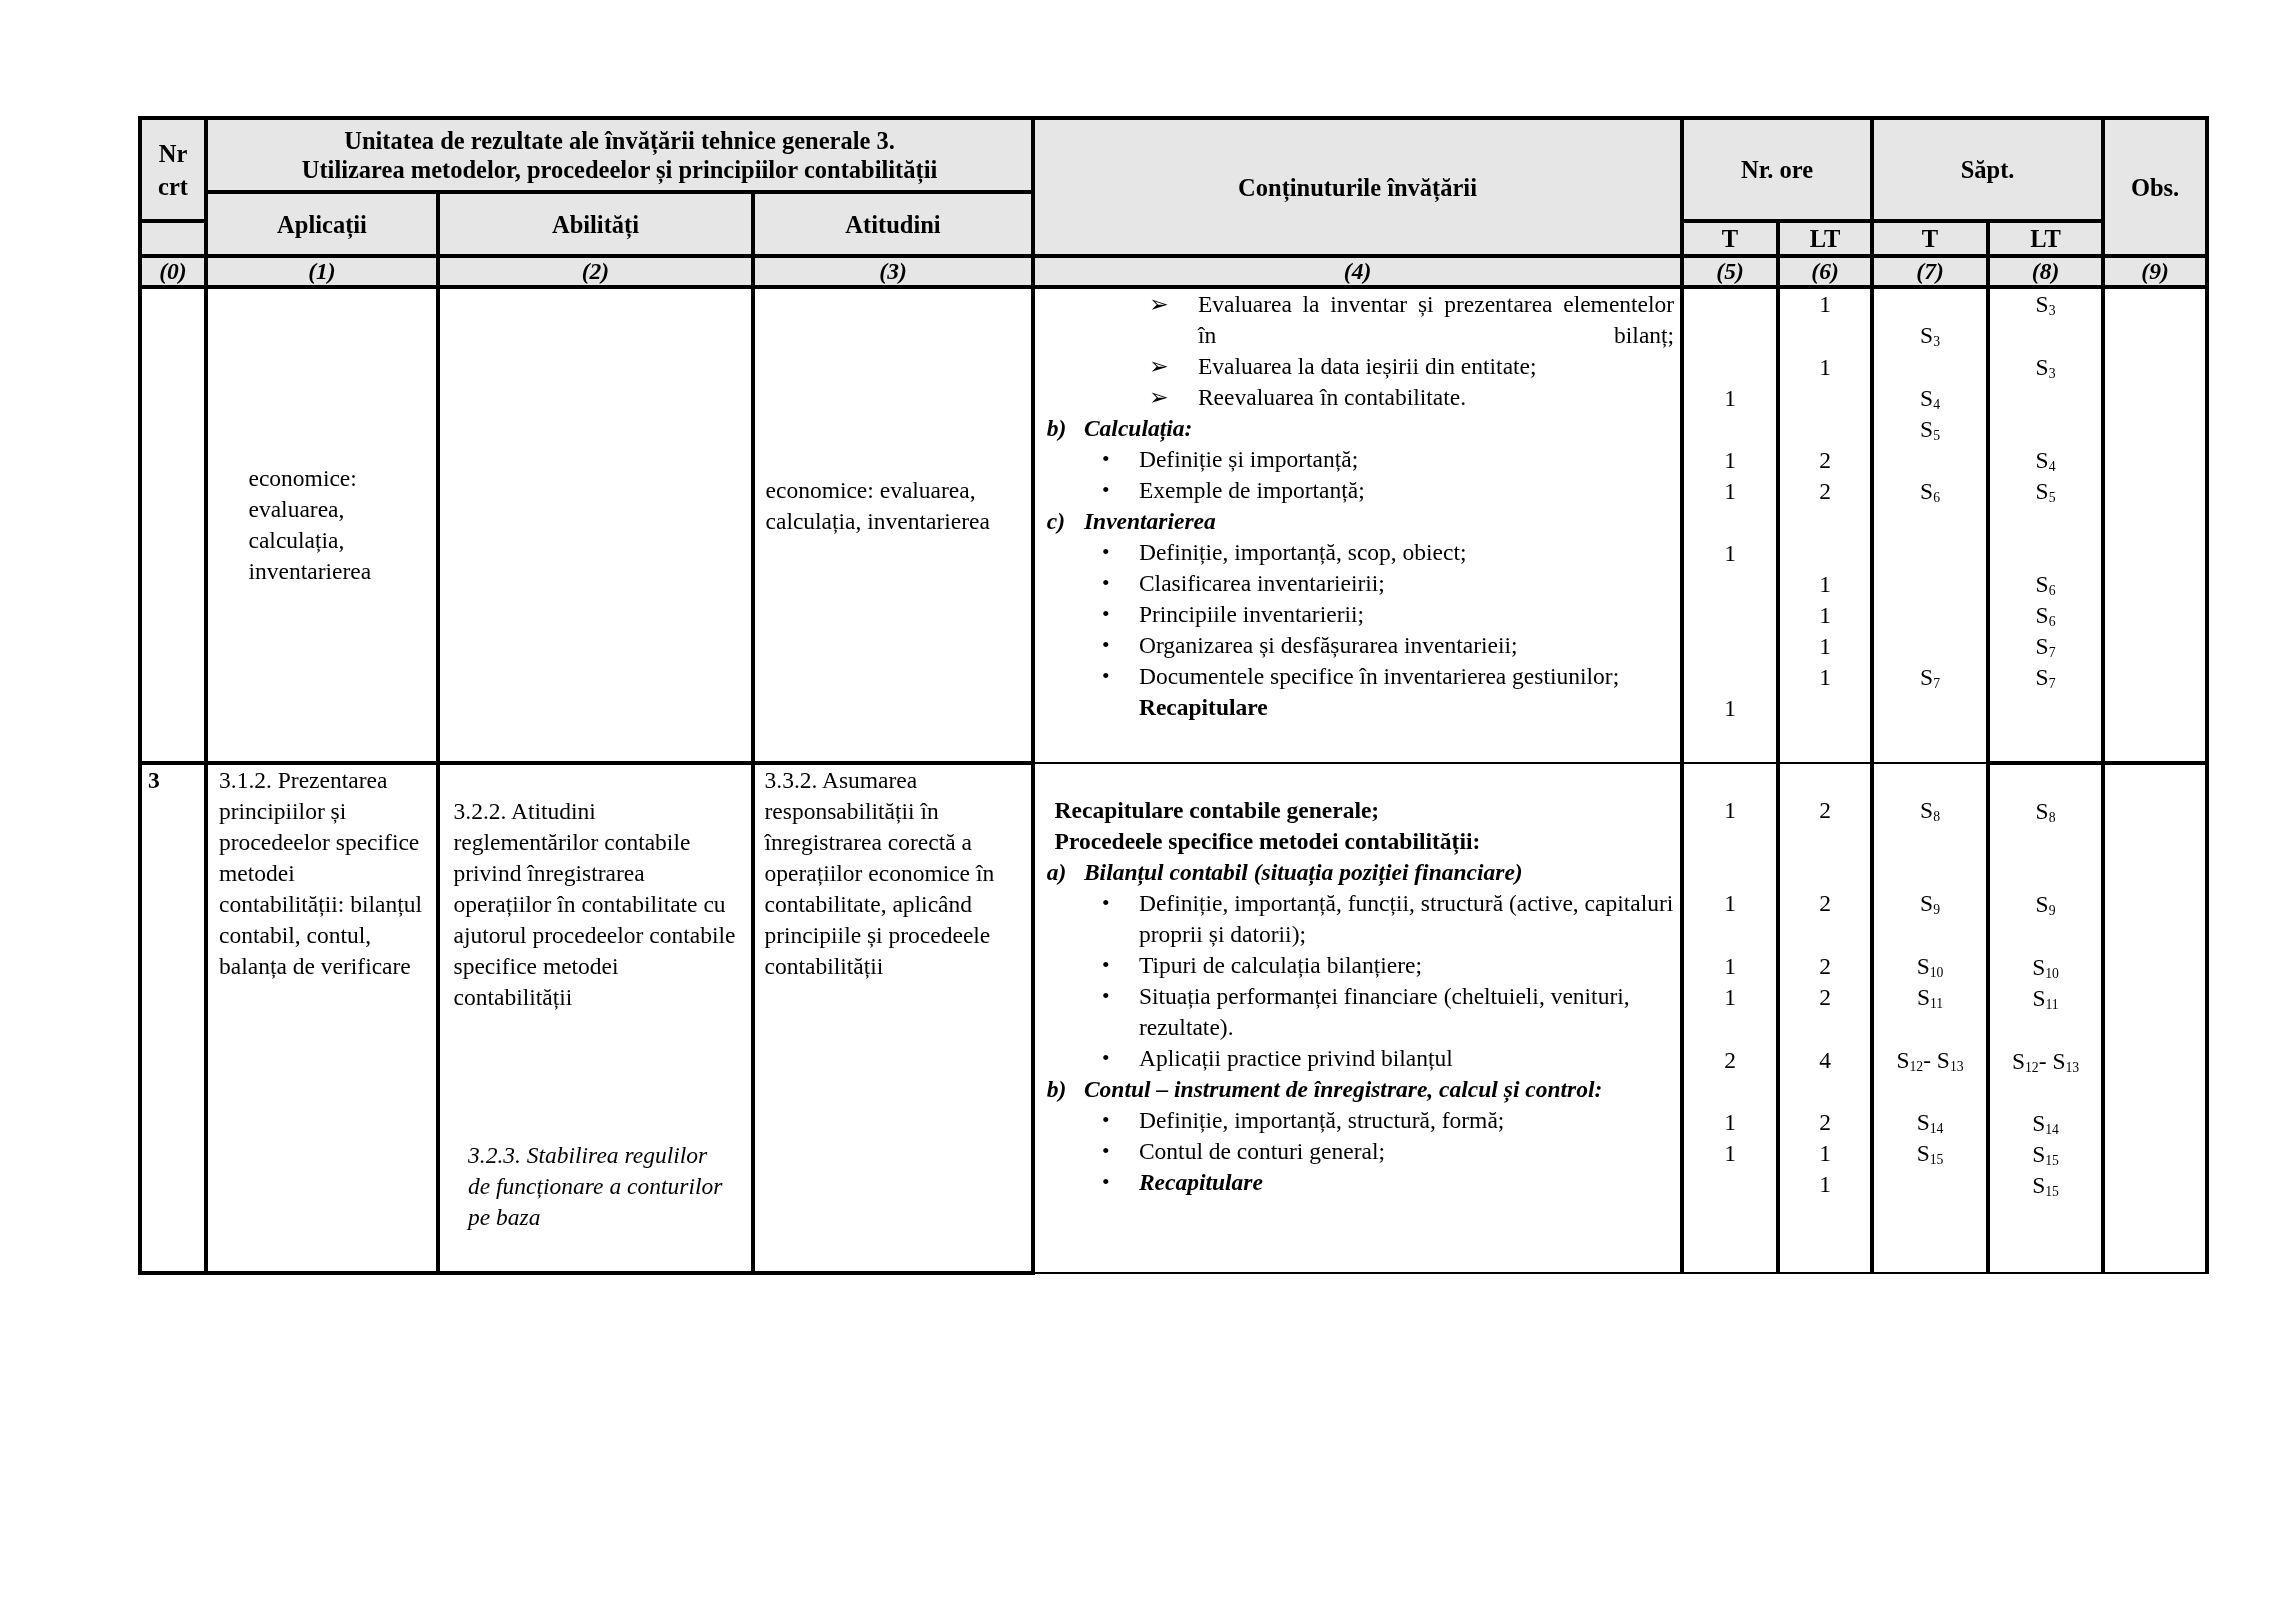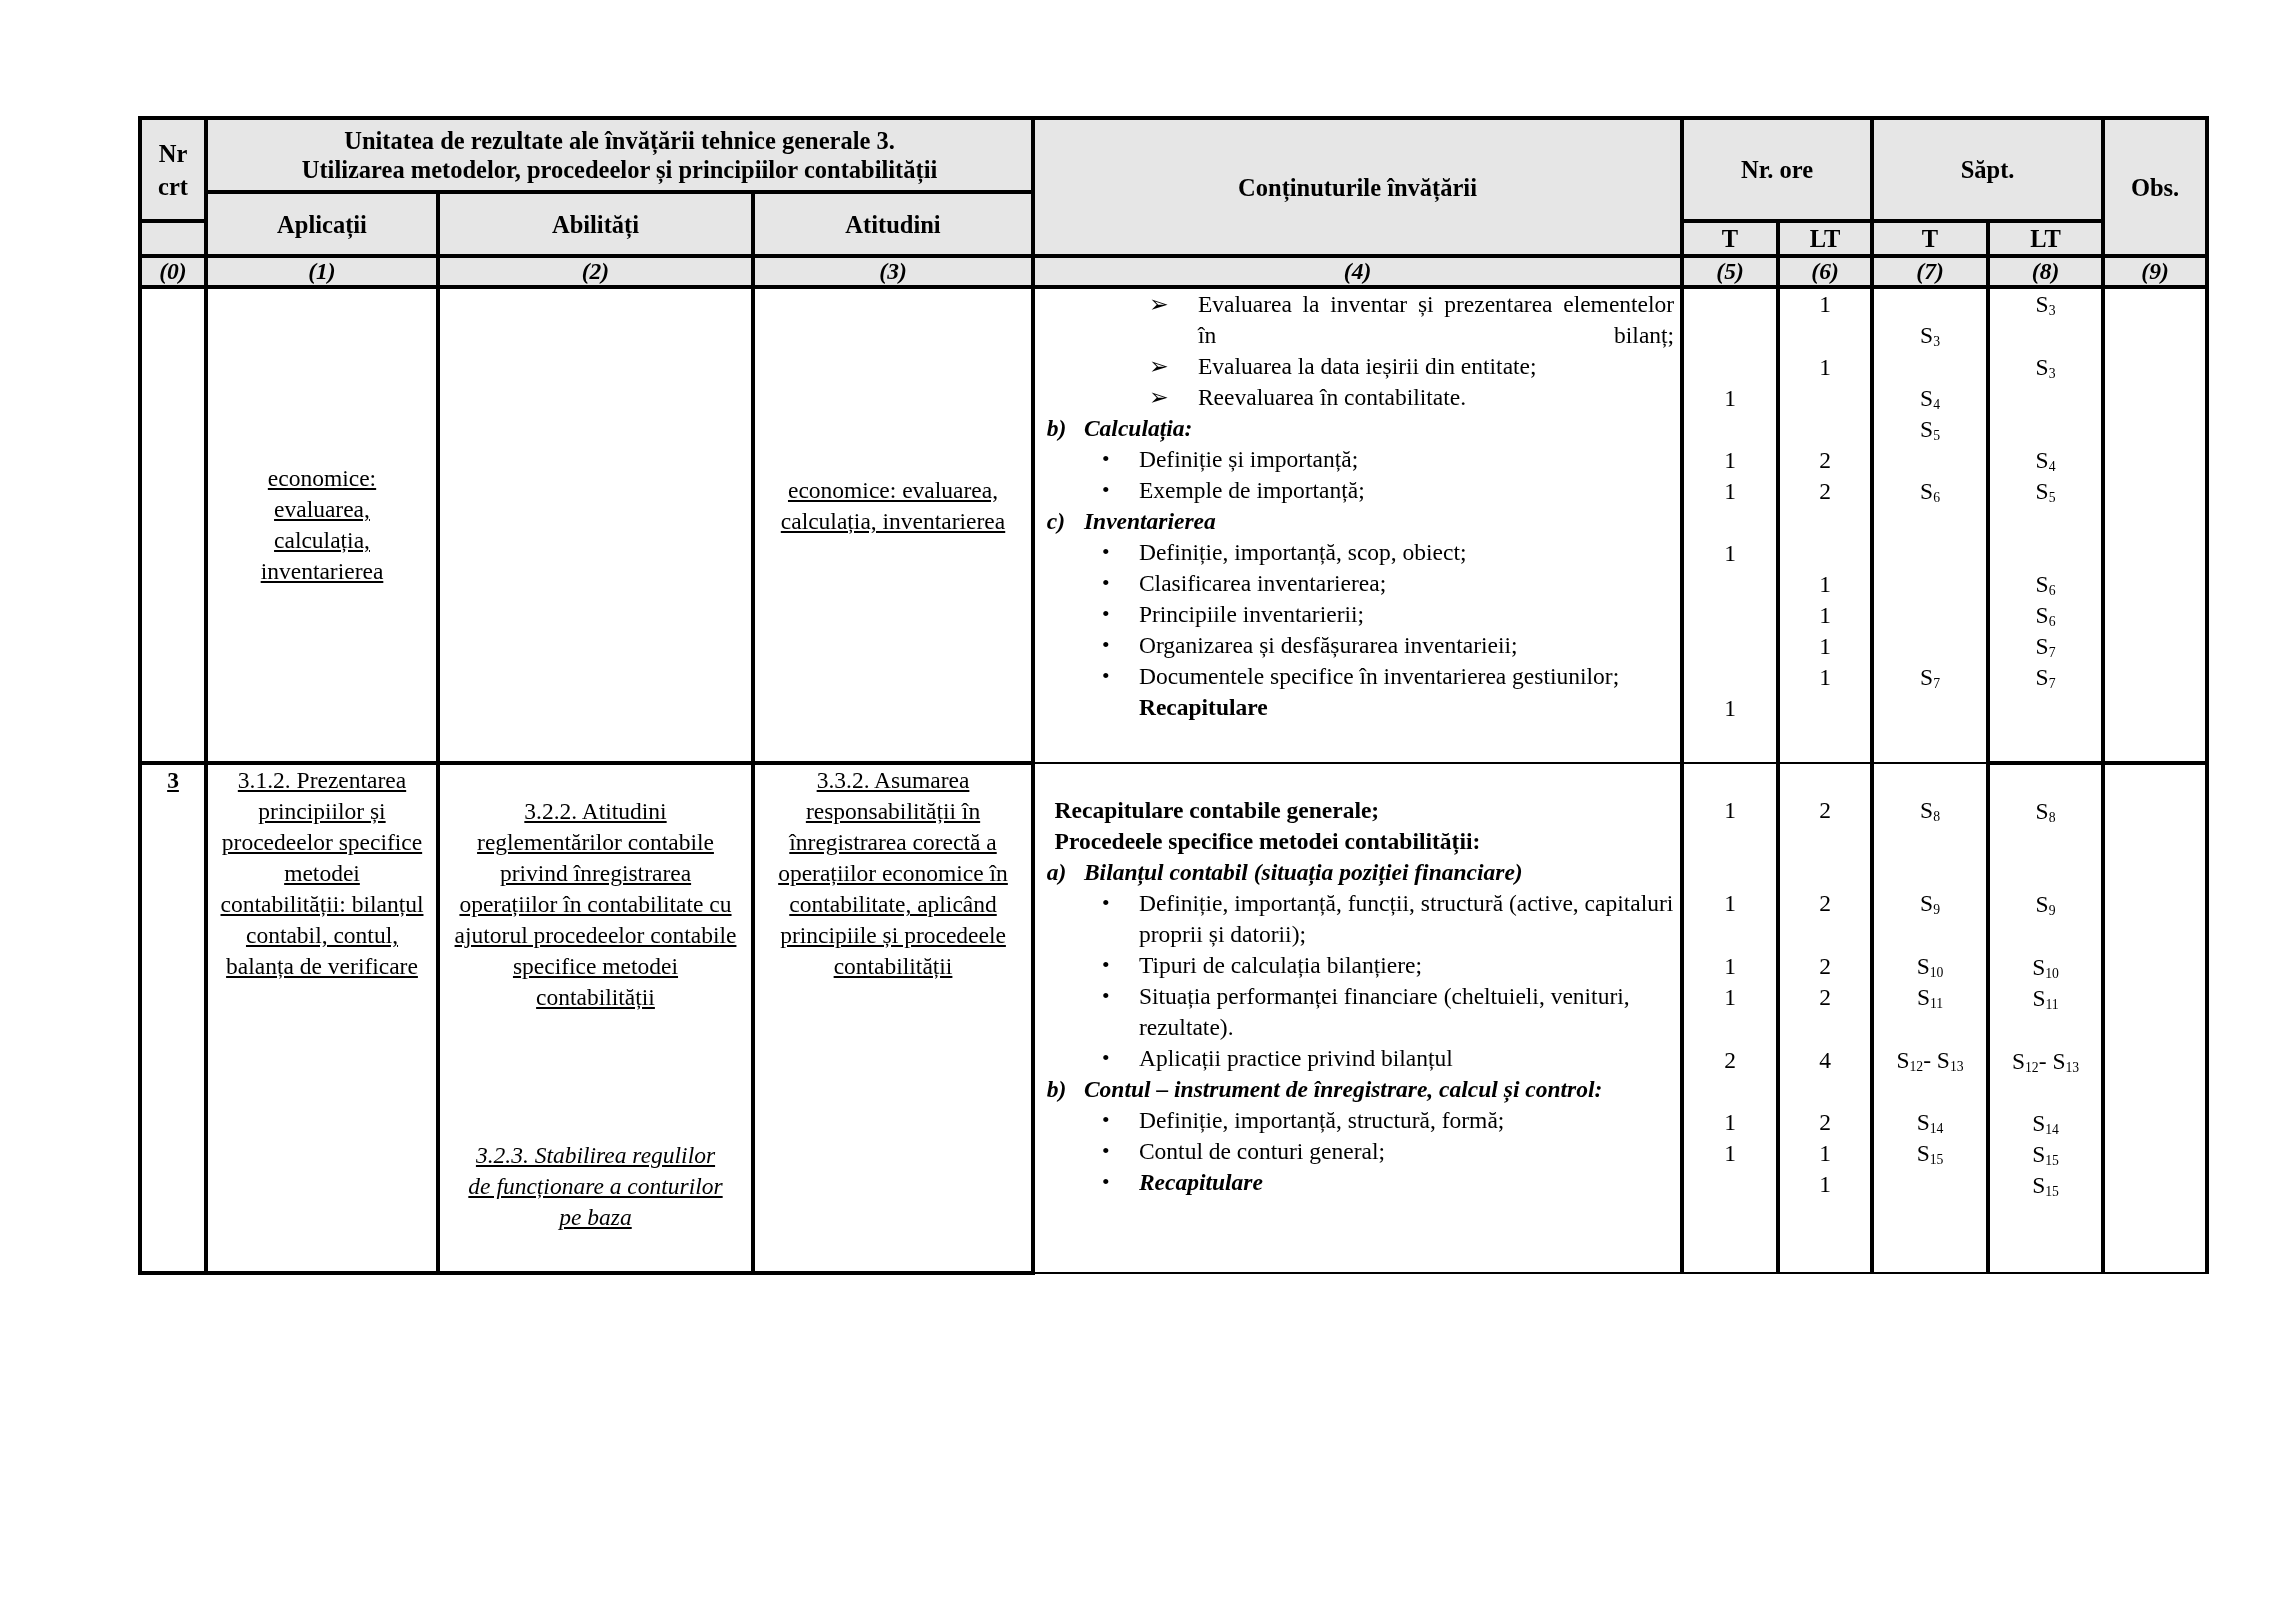--- a/index.html
+++ b/index.html
@@ -7,21 +7,21 @@
          font-family: "Liberation Serif", "DejaVu Serif", serif; color: #000; }
   table.curr {
     position: absolute; left: 138px; top: 116px; width: 2066px;
     border-collapse: collapse; table-layout: fixed; font-size: 23.5px; line-height: 31px;
   }
   table.curr td, table.curr th {
     border: 4.9px solid #000; padding: 0 5.9px; vertical-align: top; overflow: hidden;
   }
   .hdr { background: #e6e6e6; font-weight: bold; text-align: center; vertical-align: middle !important; font-size: 24.5px; }
   .idx { background: #e6e6e6; font-weight: bold; font-style: italic; text-align: center; height: 27.4px; font-size: 23.5px; line-height: 27.4px; }
-  .c { text-align: center; text-decoration: underline; }
+  .c { text-align: left; }
   .thin-b { border-bottom: 2px solid #000 !important; }
   .list { margin: 0; padding: 0; list-style: none; }
   .list li { position: relative; }
   .sec { padding-left: 43px; font-weight: bold; font-style: italic; }
   .sec .lbl { position: absolute; left: 5.9px; }
   .arrow { padding-left: 157px; }
   .arrow .mk { position: absolute; left: 108px; }
   .bul { padding-left: 98px; }
   .bul .mk { position: absolute; left: 61px; font-size: 21.6px; }
   .plain { padding-left: 98px; }
@@ -97,21 +97,21 @@
     <td class="thin-b">
           <ul class="list" id="content-0">
             <li class="arrow justify"><span class="mk">➢</span><span>Evaluarea la inventar și prezentarea elementelor în bilanț;</span></li>
             <li class="arrow"><span class="mk">➢</span><span>Evaluarea la data ieșirii din entitate;</span></li>
             <li class="arrow"><span class="mk">➢</span><span>Reevaluarea în contabilitate.</span></li>
             <li class="sec"><span class="lbl">b)</span><span>Calculația:</span></li>
             <li class="bul"><span class="mk">•</span><span>Definiție și importanță;</span></li>
             <li class="bul"><span class="mk">•</span><span>Exemple de importanță;</span></li>
             <li class="sec"><span class="lbl">c)</span><span>Inventarierea</span></li>
             <li class="bul"><span class="mk">•</span><span>Definiție, importanță, scop, obiect;</span></li>
-            <li class="bul"><span class="mk">•</span><span>Clasificarea inventarierea;</span></li>
+            <li class="bul"><span class="mk">•</span><span>Clasificarea inventarieirii;</span></li>
             <li class="bul"><span class="mk">•</span><span>Principiile inventarierii;</span></li>
             <li class="bul"><span class="mk">•</span><span>Organizarea și desfășurarea inventarieii;</span></li>
             <li class="bul"><span class="mk">•</span><span>Documentele specifice în inventarierea gestiunilor;</span></li>
             <li class="plain bold"><span>Recapitulare</span></li>
           </ul>
         </td>
     <td class="num-col thin-b" id="nrt-0">
           <div style="height: 63px;"></div>
           <div style="height: 31px;"></div>
           <div style="height: 31px;">1</div>

